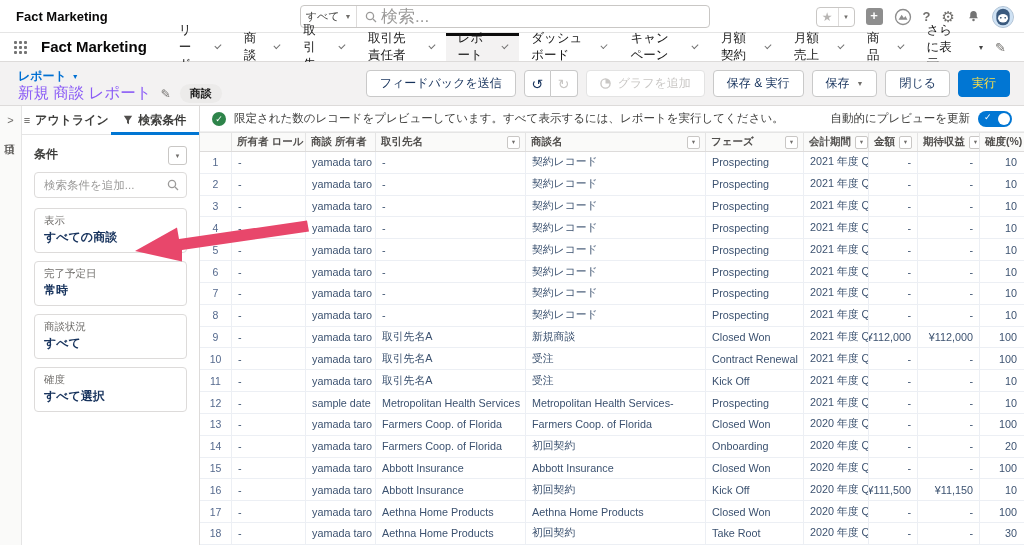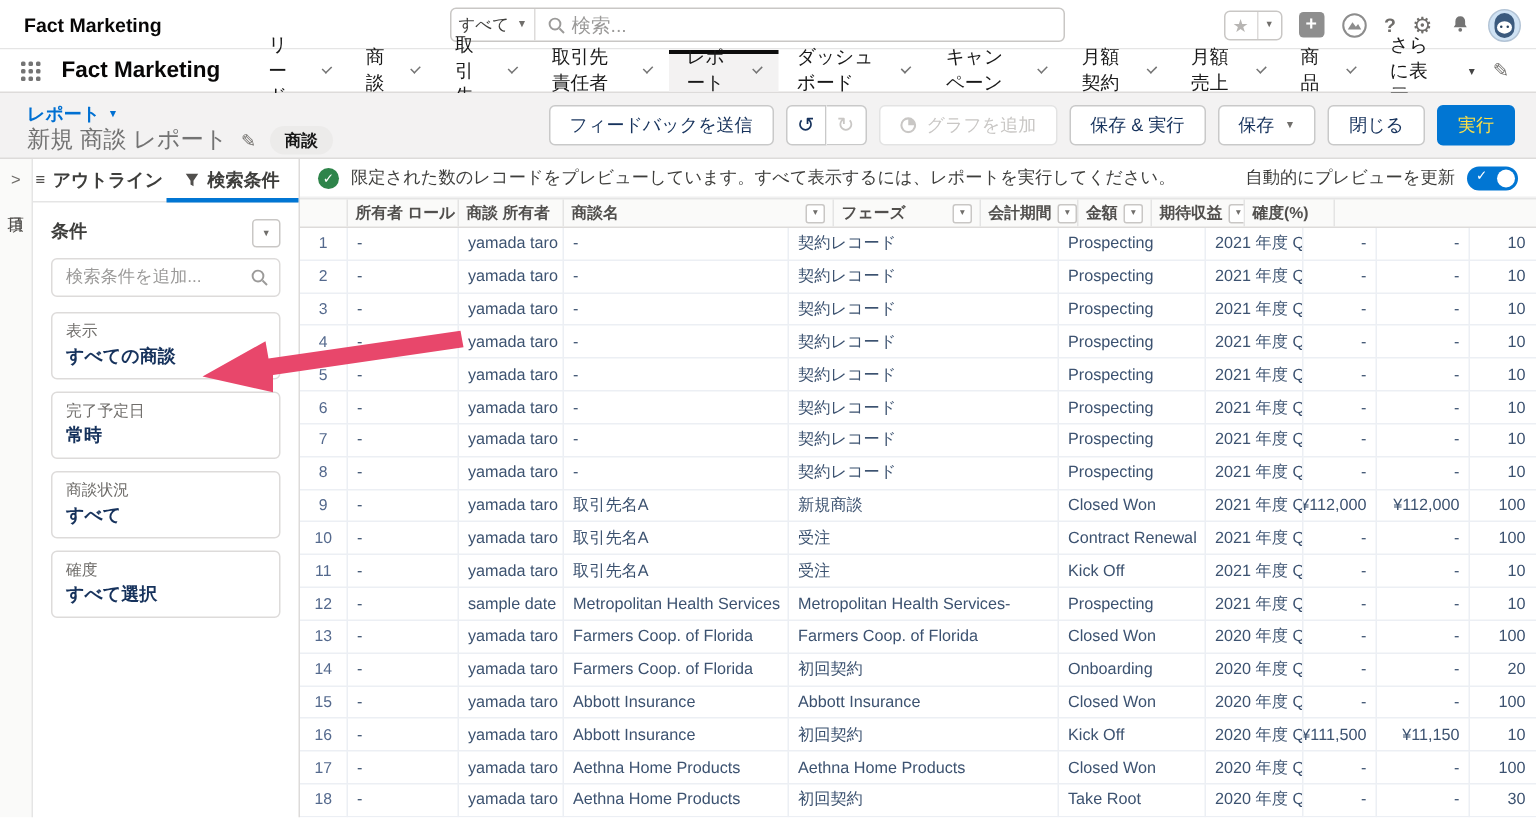--- a/index.html
+++ b/index.html
@@ -6,21 +6,21 @@
   html,body { width:1024px; height:545px; overflow:hidden; }
   body { font-family:"Liberation Sans","DejaVu Sans",sans-serif; background:#fff; position:relative; color:#181818; }
 
   
   .gheader { position:absolute; left:0; top:0; width:1024px; height:33px; background:#fff; border-bottom:1px solid #e5e5e5; }
   .gh-title { position:absolute; left:16px; top:9px; font-size:13px; font-weight:bold; color:#080707; }
   .gh-search { position:absolute; left:300px; top:5px; width:410px; height:23px; border:1px solid #c9c7c5; border-radius:4px; display:flex; align-items:center; background:#fff; }
   .gh-scope { width:56px; height:100%; display:flex; align-items:center; justify-content:center; gap:5px; border-right:1px solid #dddbda; font-size:11px; color:#3e3e3c; cursor:pointer; }
   .tri { font-size:7px; color:#706e6b; line-height:1; }
   .gh-mag { margin:0 4px 0 8px; flex:0 0 auto; }
-  .gh-input { flex:1; border:none; outline:none; font-size:13px; color:#3e3e3c; font-family:inherit; background:transparent; }
+  .gh-input { flex:1; border:none; outline:none; font-size:17px; color:#3e3e3c; font-family:inherit; background:transparent; }
   .gh-input::placeholder { color:#9b9a99; }
   .gh-icons { position:absolute; right:10px; top:0; height:33px; display:flex; align-items:center; gap:11px; }
   .fav-combo { height:20px; border:1px solid #c9c7c5; border-radius:4px; display:flex; align-items:center; }
   .fav-star { width:22px; text-align:center; color:#b7b5b3; font-size:12px; border-right:1px solid #dddbda; line-height:18px; }
   .fav-caret { width:15px; text-align:center; font-size:6px; color:#706e6b; }
   .plusbox { width:17px; height:17px; background:#8e8e8e; border-radius:3px; color:#fff; font-size:13px; line-height:16px; text-align:center; font-weight:bold; }
   .ghicon { color:#706e6b; font-size:13px; font-weight:bold; }
   .gear { font-size:15px; font-weight:normal; }
   .avatar { width:22px; height:22px; border-radius:50%; background:#cfe2f4; border:1px solid #b3c4d6; overflow:hidden; }
 
@@ -34,21 +34,21 @@
   .navtab.active { background:#f3f2f2; box-shadow:inset 0 3px 0 #0c0c0c; }
   .chev { width:6px; height:6px; border-right:1.4px solid #747474; border-bottom:1.4px solid #747474; transform:rotate(45deg) translate(-1px,-1px); }
   .caret-solid { font-size:8px; color:#444; }
   .nav-edit { margin-left:auto; margin-right:18px; align-self:center; color:#706e6b; font-size:13px; }
 
   
   .rheader { position:absolute; left:0; top:62px; width:1024px; height:44px; background:#f3f2f2; border-bottom:1px solid #dddbda; }
   .crumb { position:absolute; left:18px; top:6px; font-size:12px; font-weight:bold; color:#0070d2; display:flex; align-items:center; gap:5px; cursor:pointer; }
   .crumb .tri { color:#0070d2; }
   .rtitle-row { position:absolute; left:18px; top:21px; display:flex; align-items:center; gap:9px; }
-  .rtitle { font-size:15.5px; color:#737373; }
+  .rtitle { font-size:15.5px; color:#8b5cf6; }
   .pencil { color:#706e6b; font-size:12px; cursor:pointer; }
   .badge { background:#ecebea; border-radius:10px; padding:2px 10px; font-size:11px; font-weight:bold; color:#181818; }
   .rh-buttons { position:absolute; right:14px; top:8px; display:flex; align-items:center; gap:8px; }
   .btn { height:27px; padding:0 13px; background:#fff; border:1px solid #c9c9c9; border-radius:4px; font-size:12px; font-weight:500; color:#16325c; display:flex; align-items:center; gap:7px; cursor:pointer; white-space:nowrap; font-family:inherit; }
   .btn.primary { background:#0176d3; border-color:#0176d3; color:#fde047; }
   .btn.disabled { color:#c9c7c5; border-color:#e3e3e3; cursor:default; }
   .btn-group { display:flex; }
   .btn-group .btn { width:27px; padding:0; justify-content:center; font-size:14px; }
   .btn-group .btn:first-child { border-radius:4px 0 0 4px; }
   .btn-group .btn:last-child { border-radius:0 4px 4px 0; border-left:none; color:#c9c7c5; }
@@ -310,20 +310,24 @@
   <div class="ttable">
     <div class="thead">
         <div class="th c0"></div>
         <div class="th c1">
           <span>所有者 ロール</span>
         </div>
         <div class="th c2">
           <span>商談 所有者</span>
           <span class="th-menu">▼</span>
         </div>
+        <div class="th c3">
+          <span>取引先名</span>
+          <span class="th-menu">▼</span>
+        </div>
         <div class="th c4">
           <span>商談名</span>
           <span class="th-menu">▼</span>
         </div>
         <div class="th c5">
           <span>フェーズ</span>
           <span class="th-menu">▼</span>
         </div>
         <div class="th c6">
           <span>会計期間</span>

